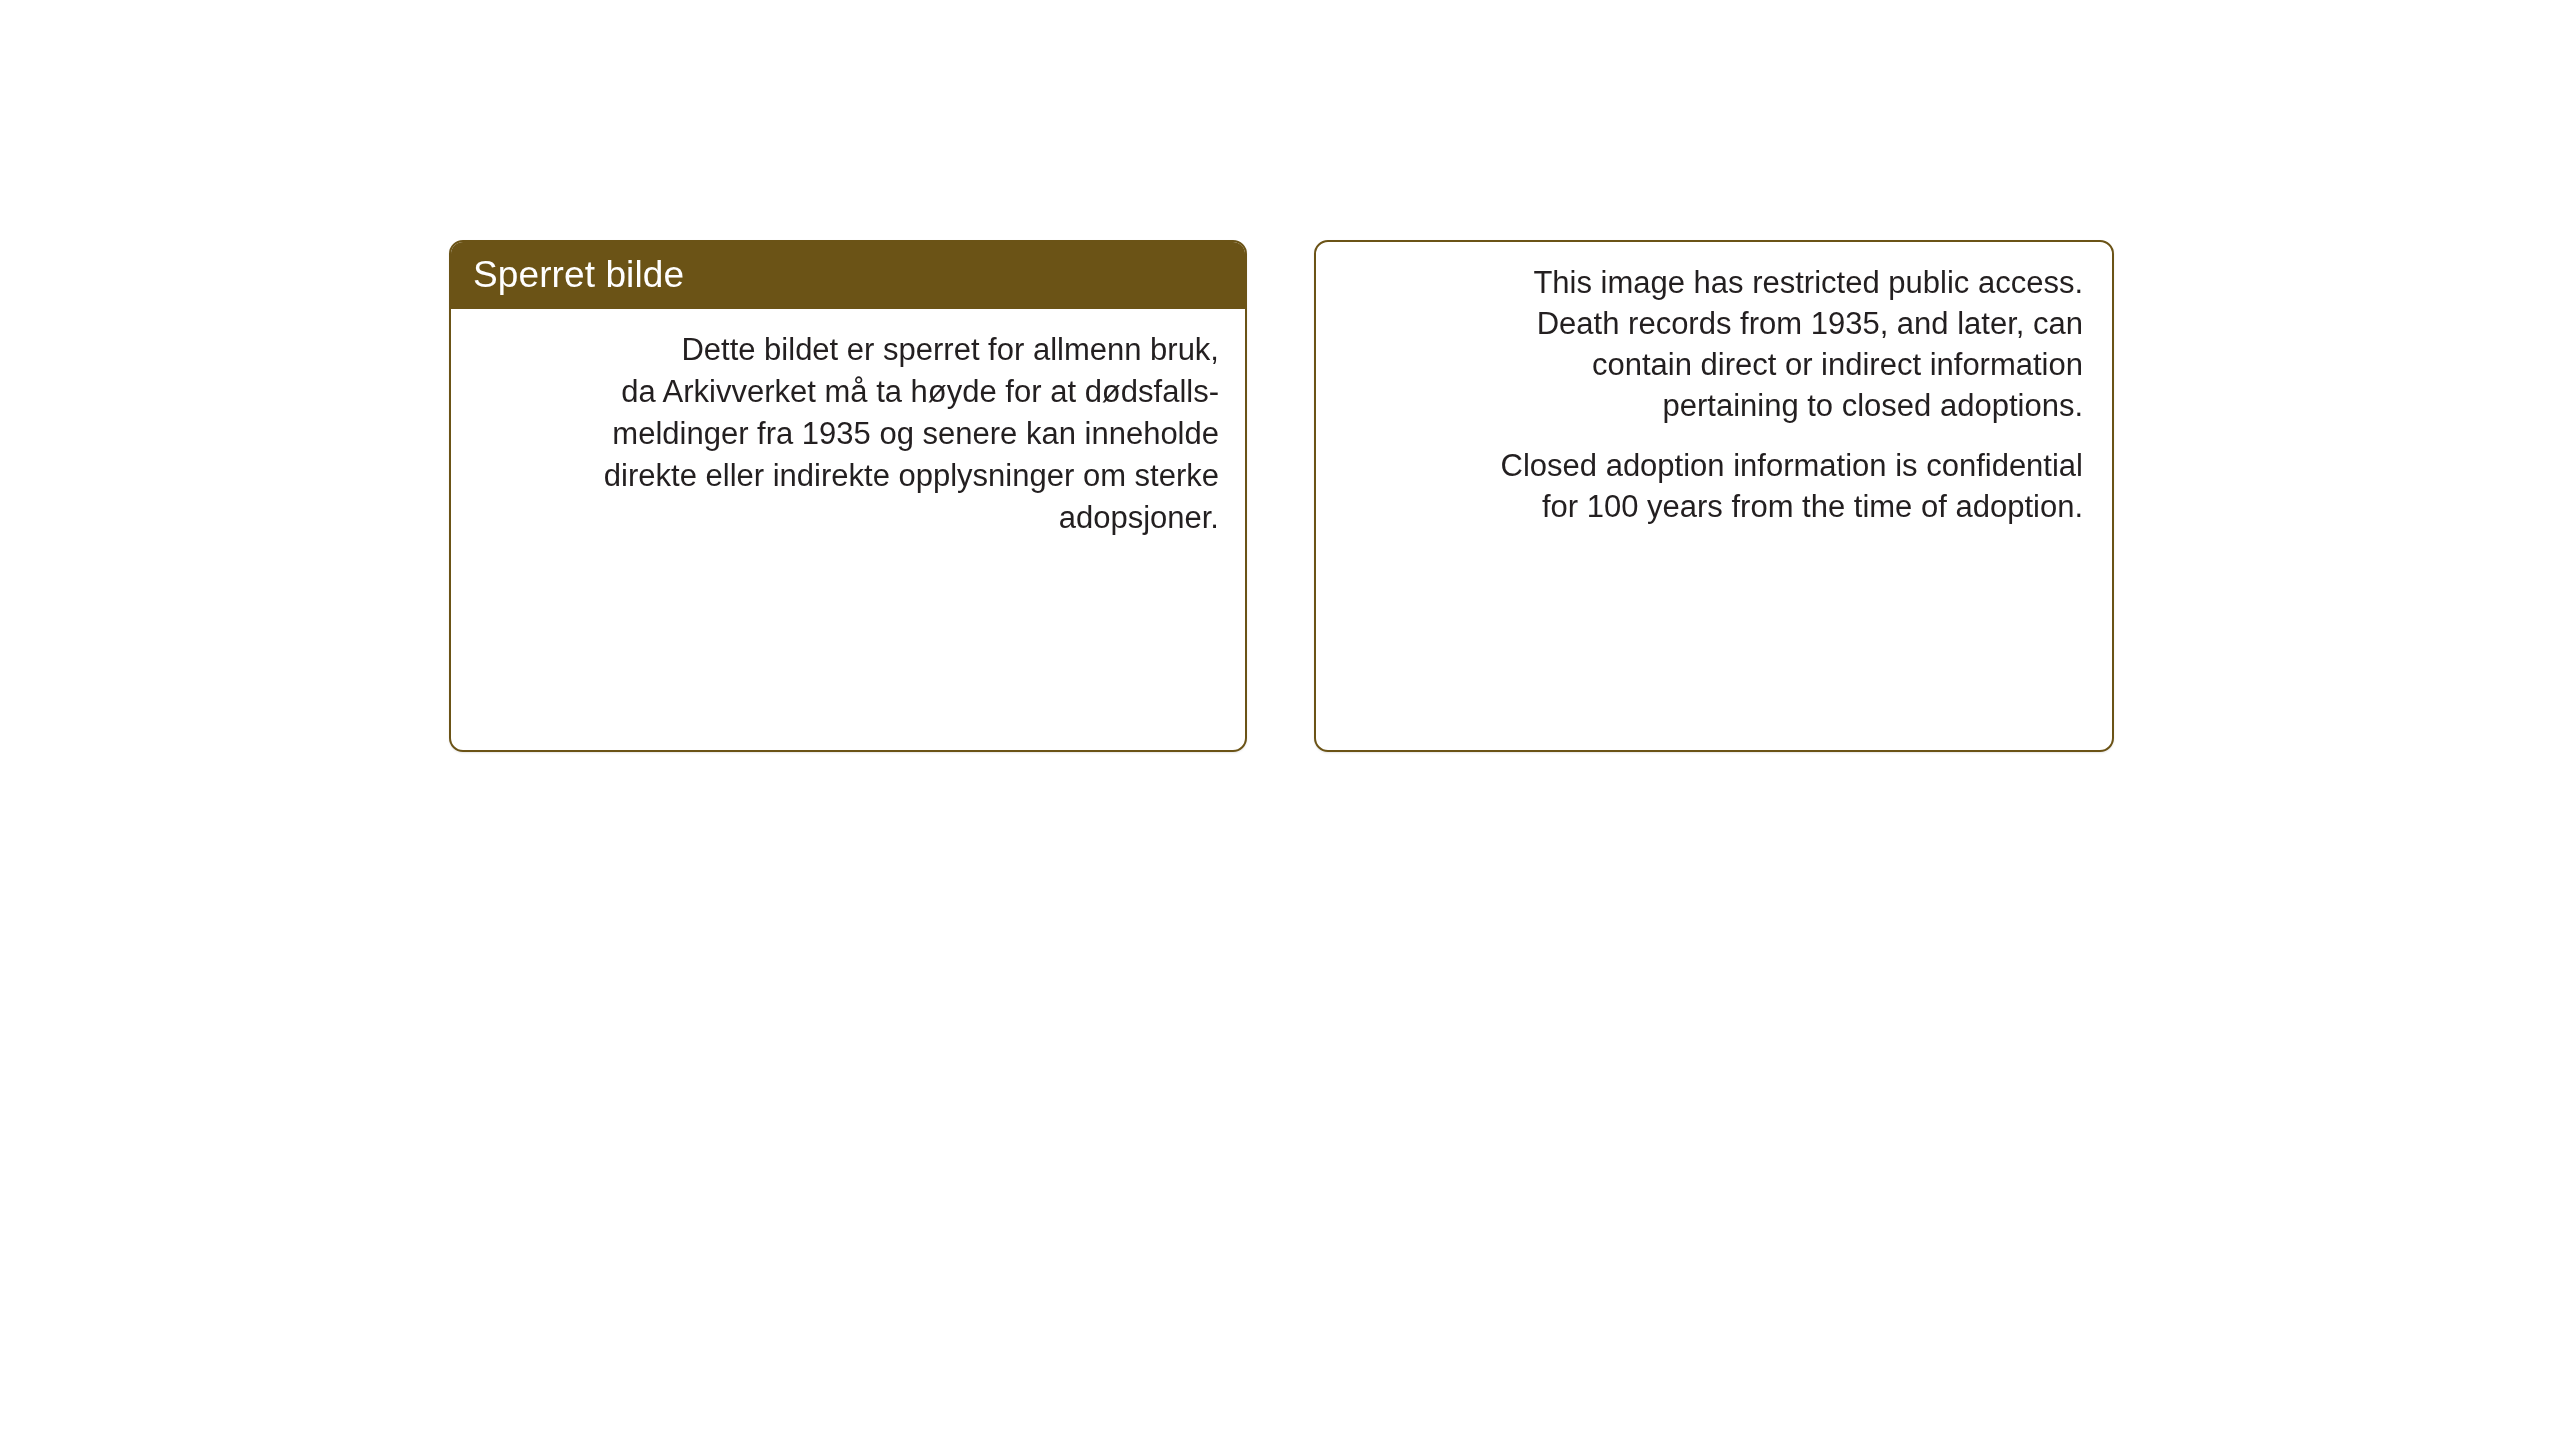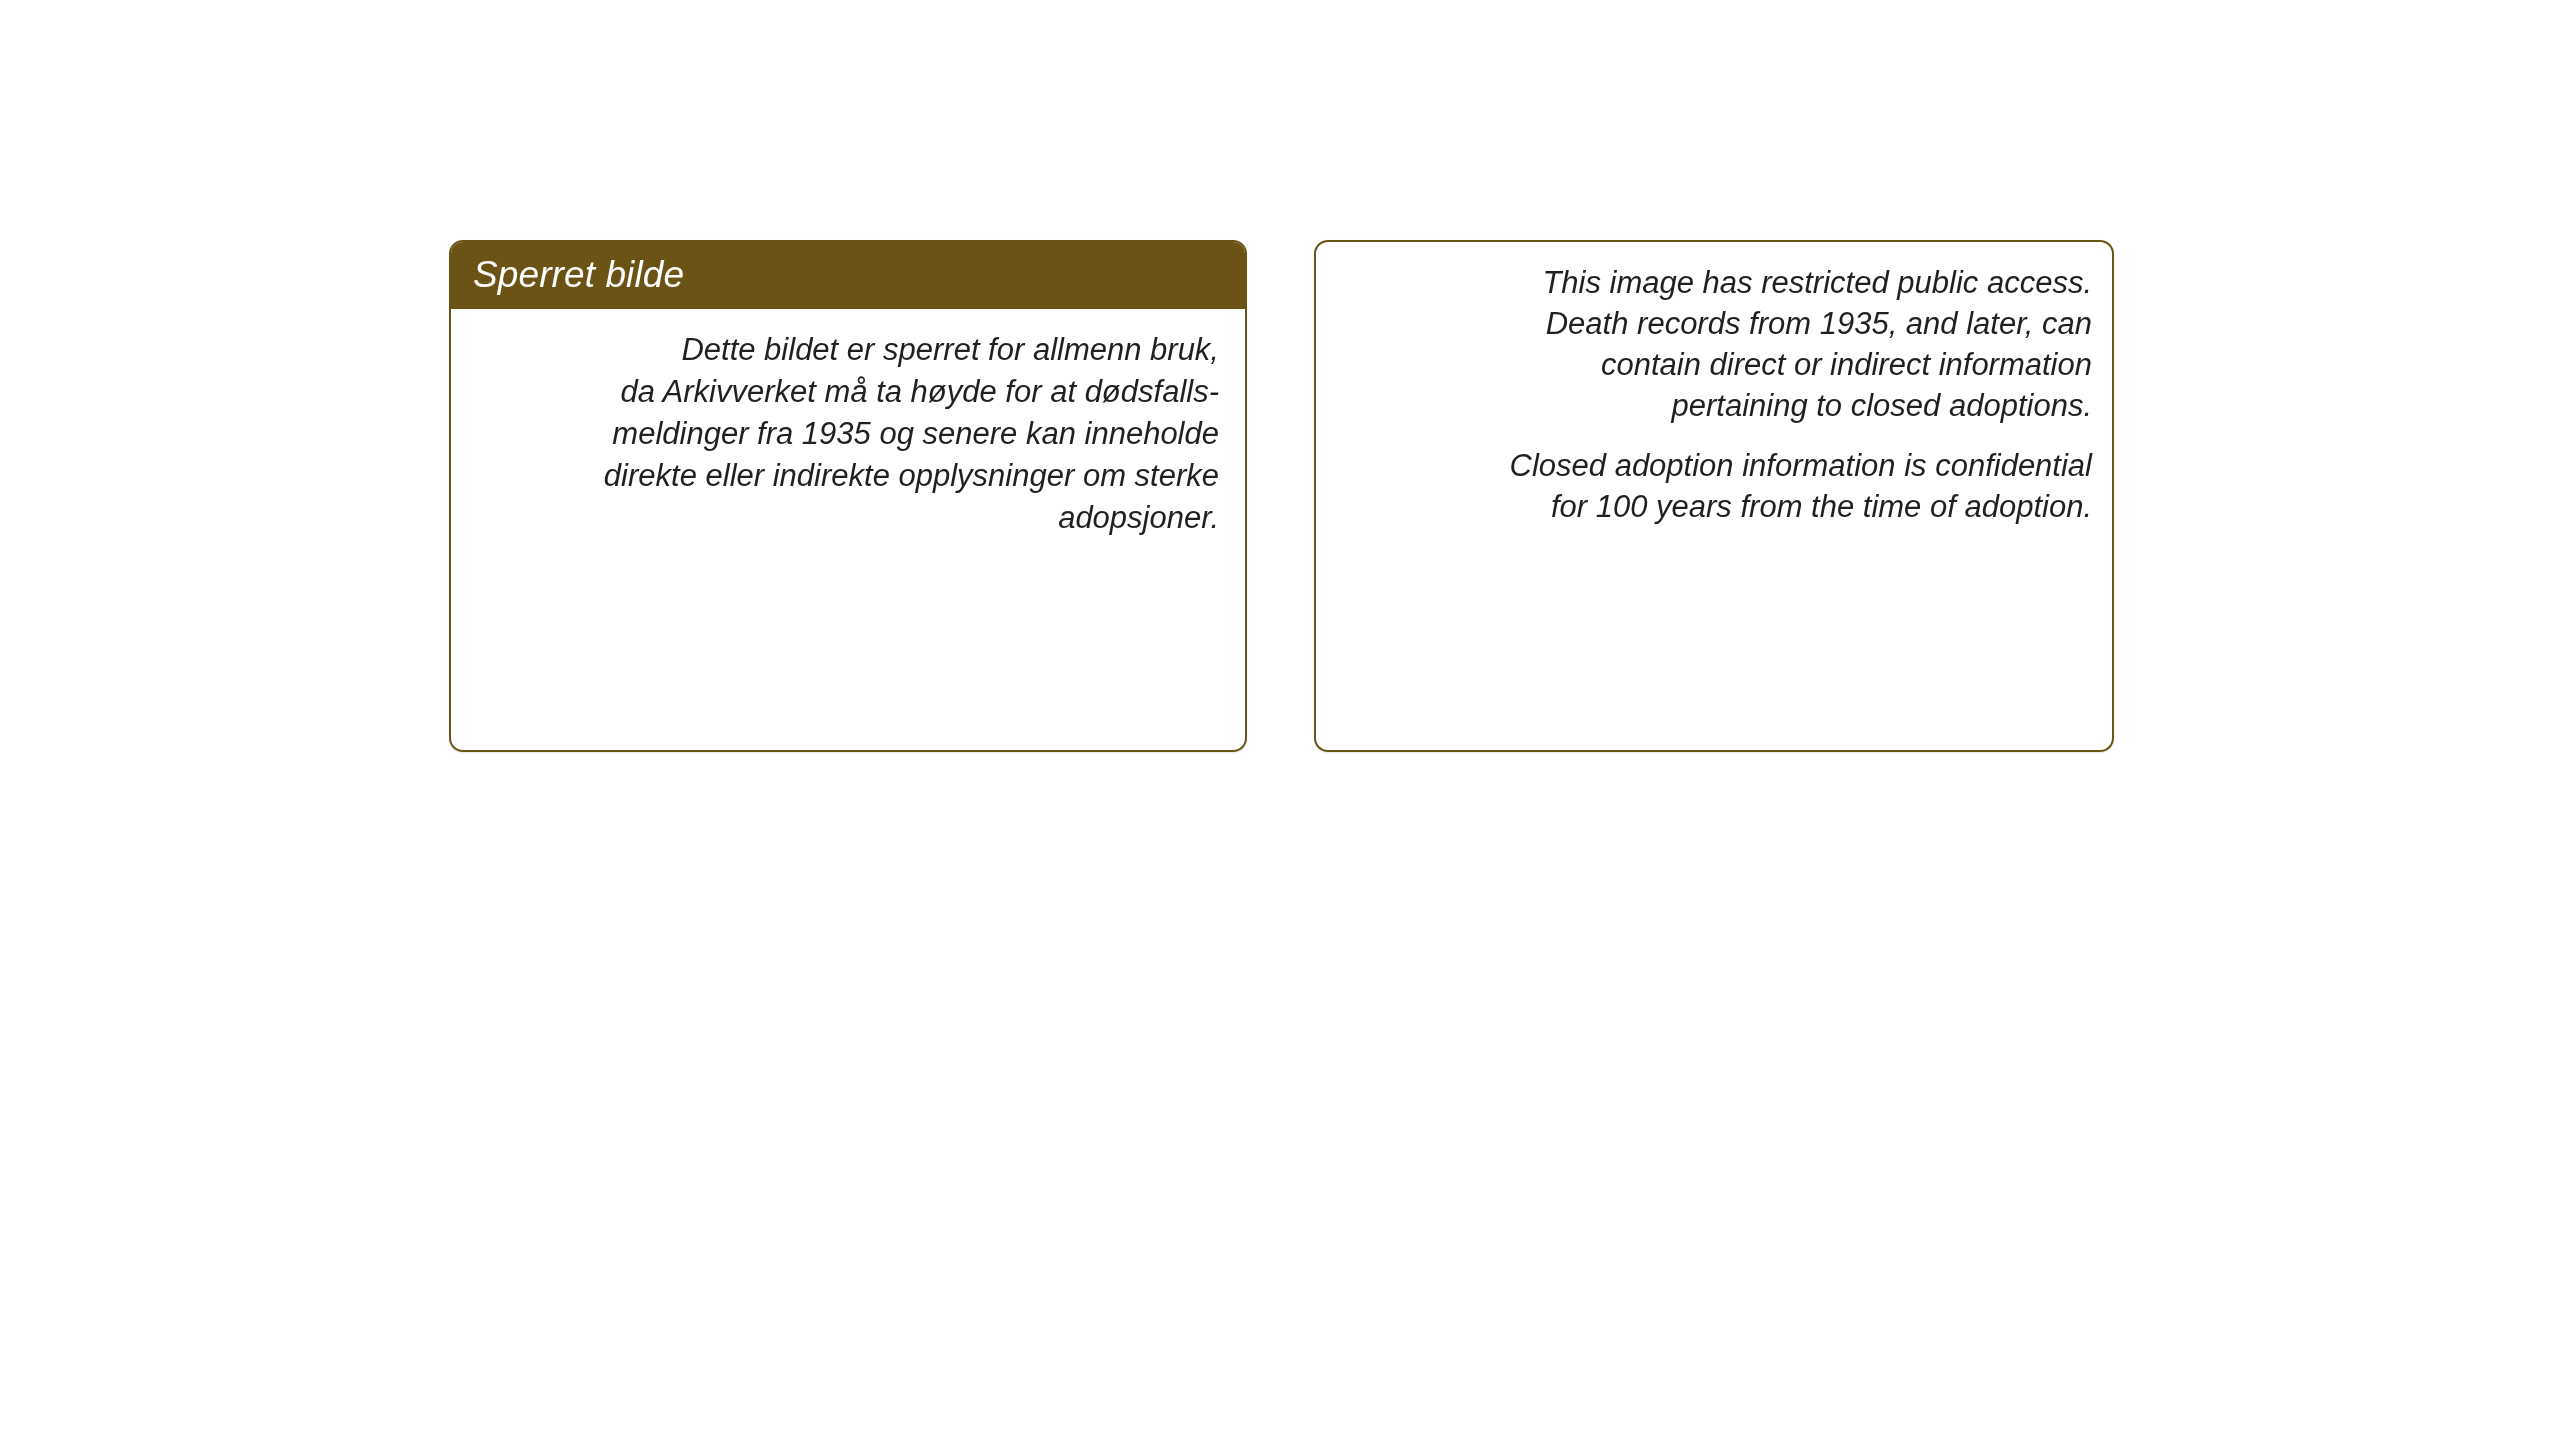--- a/index.html
+++ b/index.html
@@ -11,21 +11,20 @@
     overflow: hidden;
   }
   body {
     font-family: "Liberation Sans", sans-serif;
     color: #1a1a1a;
   }
   .stage {
     position: relative;
     width: 2060px;
     height: 1440px;
-    font-style: italic;
   }
   .panel {
     position: absolute;
     box-sizing: border-box;
     background: #ffffff;
     border: 2px solid #6b5316;
     border-radius: 14px;
     overflow: hidden;
     box-shadow: 0 1px 2px rgba(0,0,0,0.10);
   }
@@ -60,21 +59,21 @@
     height: 512px;
   }
   #panel-en {
     left: 1314px;
     top: 240px;
     width: 800px;
     height: 512px;
   }
   #panel-en .panel-body {
     padding-left: 38px;
-    padding-right: 20px;
+    padding-right: 29px;
   }
   #panel-en .para {
     line-height: 41px;
   }
 </style>
 </head>
 <body>
 
 <div class="stage">
 

